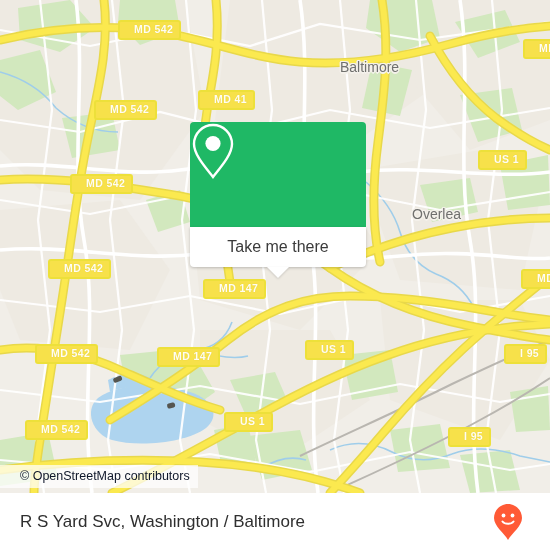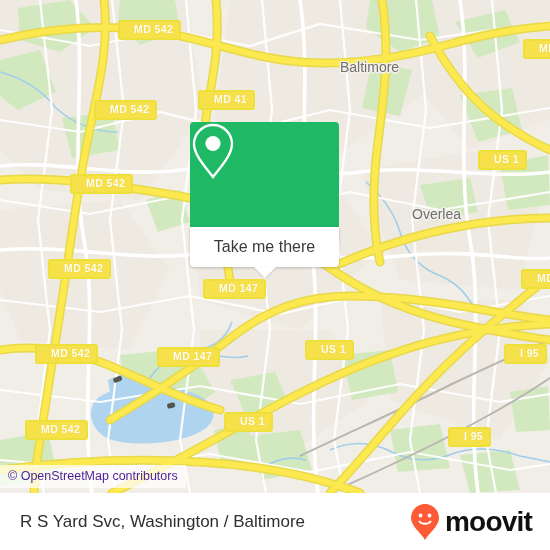--- a/index.html
+++ b/index.html
@@ -44,30 +44,30 @@
     white-space:nowrap;
     text-shadow:
       -1.5px 0 #f4f1eb, 1.5px 0 #f4f1eb, 0 -1.5px #f4f1eb, 0 1.5px #f4f1eb,
       -1px -1px #f4f1eb, 1px 1px #f4f1eb, -1px 1px #f4f1eb, 1px -1px #f4f1eb;
   }
 
   
   .attrib{
     position:absolute;left:0;top:465px;
     background:rgba(255,255,255,.72);
-    color:#4c1d95;
+    color:#0f172a;
     font-size:12.5px;
-    padding:4px 8px 5px 8px;
+    padding:4px 8px 5px 20px;
     white-space:nowrap;
   }
 
   
   .callout{
     position:absolute;left:190px;top:122px;
-    width:149px;
+    width:176px;
   }
   .callout-top{
     height:105px;
     background:#1fb865;
     border-radius:4px 4px 0 0;
     display:flex;align-items:center;justify-content:center;
   }
   .callout-bottom{
     position:relative;
     height:40px;
@@ -88,21 +88,21 @@
     border-top:11px solid #ffffff;
     filter:drop-shadow(0 1px 1px rgba(0,0,0,.15));
   }
 
   
   .footer{
     position:absolute;left:0;top:493px;width:550px;height:57px;
     background:#ffffff;
     display:flex;align-items:center;
     box-sizing:border-box;
-    padding:0 18px 0 20px;
+    padding:0 27px 0 20px;
   }
   .footer-title{
     color:#2f2f2f;
     font-size:17px;
     white-space:nowrap;
     flex:1;
   }
   .brand{
     display:flex;align-items:center;gap:5px;
   }
@@ -292,17 +292,16 @@
 
   <div class="footer">
     <div class="footer-title">R S Yard Svc, Washington / Baltimore</div>
     <div class="brand">
       <svg width="30" height="38" viewBox="0 0 30 38">
         <path d="M15,1 C22.7,1 29,7.3 29,15 C29,23 19,30 15,37 C11,30 1,23 1,15 C1,7.3 7.3,1 15,1 Z" fill="#ff5a36"></path>
         <circle cx="10.5" cy="12.5" r="1.9" fill="#ffffff"></circle>
         <circle cx="19.5" cy="12.5" r="1.9" fill="#ffffff"></circle>
         <path d="M9.5,18.5 C11.8,21.6 18.2,21.6 20.5,18.5" fill="none" stroke="#ffffff" stroke-width="2" stroke-linecap="round"></path>
       </svg>
-      <span class="brand-word">moovit</span>
     </div>
   </div>
 
 </div>
 
 </body></html>

